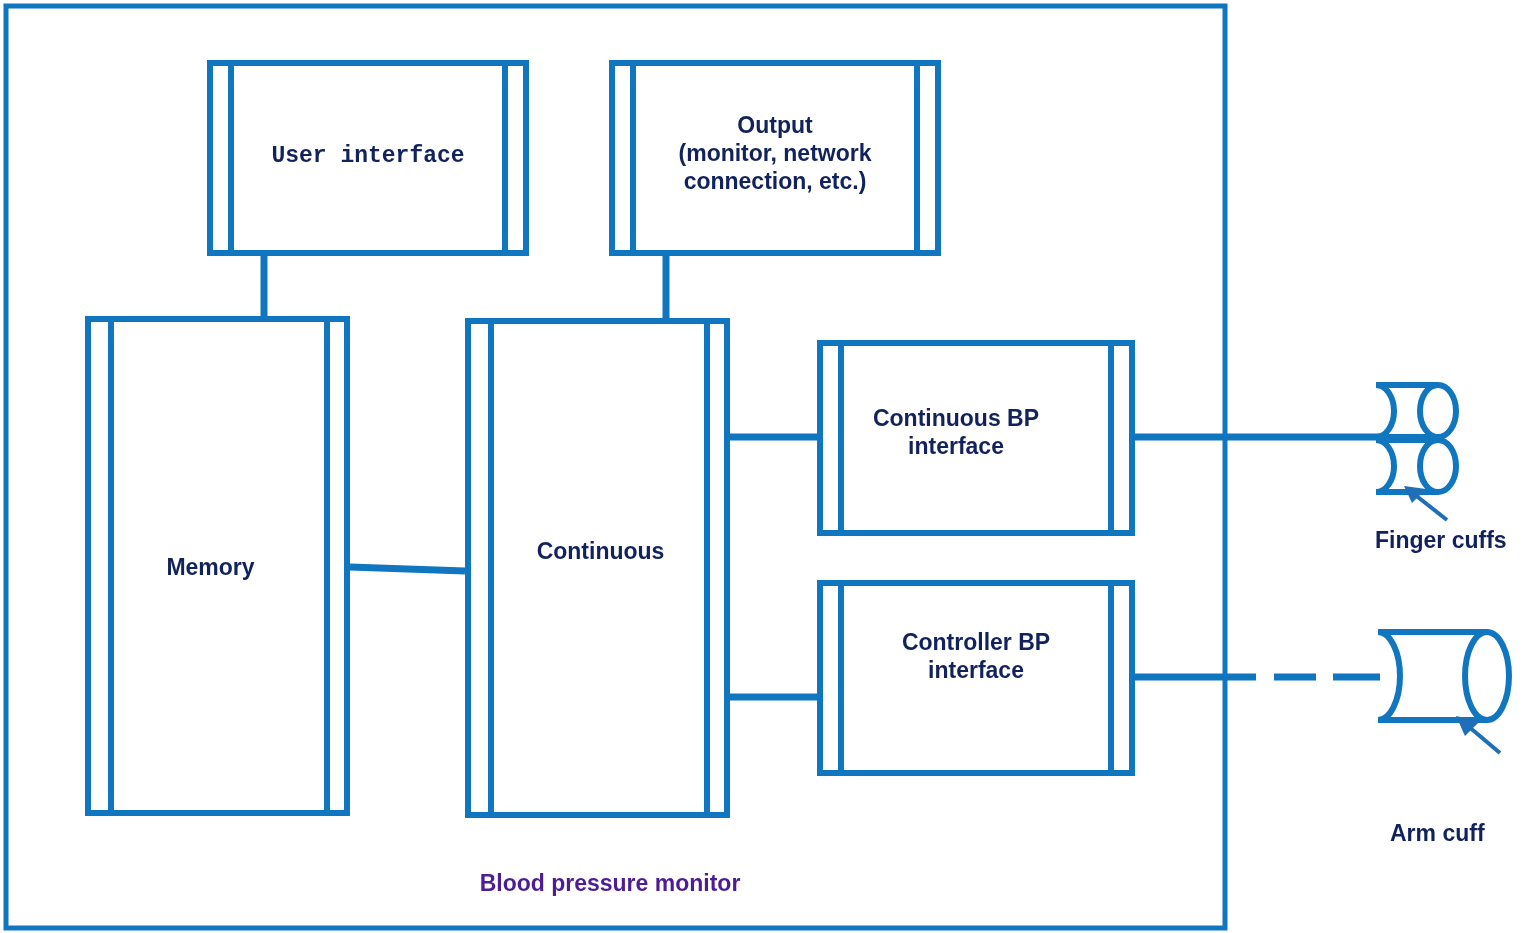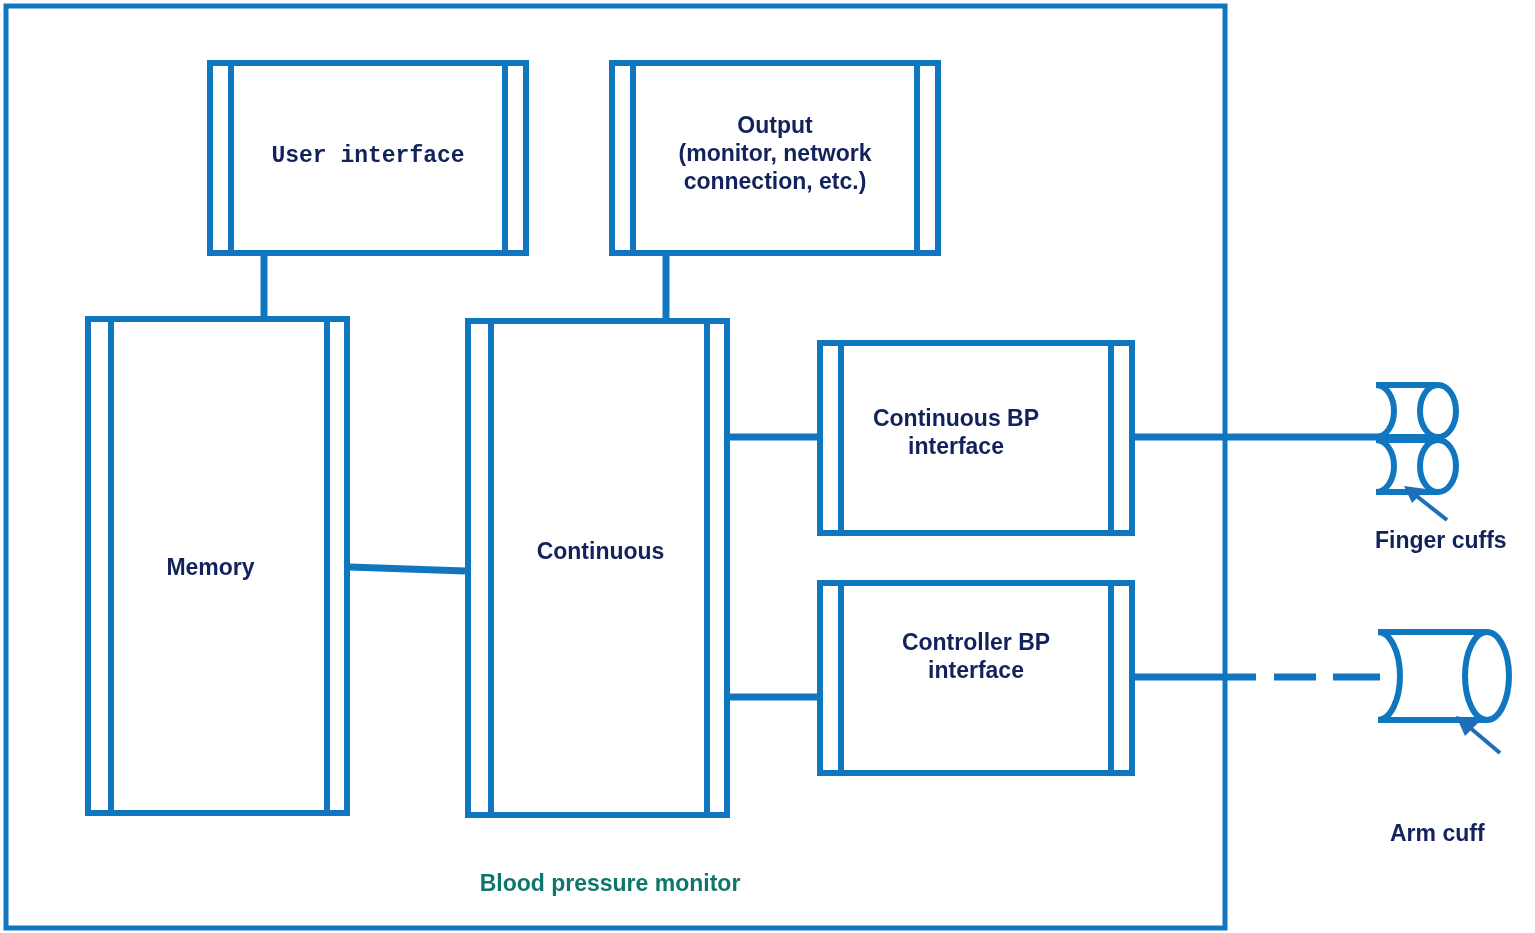--- a/index.html
+++ b/index.html
@@ -35,21 +35,21 @@
   .cuff-label {
     position: absolute;
     color: #11225c;
     font-weight: bold;
     font-size: 23px;
     line-height: 1.2;
     white-space: nowrap;
   }
   .enc-label {
     position: absolute;
-    color: #0f766e;
+    color: #4c1d95;
     font-weight: bold;
     font-size: 23px;
     text-align: center;
     white-space: nowrap;
   }
 </style>
 </head>
 <body>
 
 <div id="canvas">

